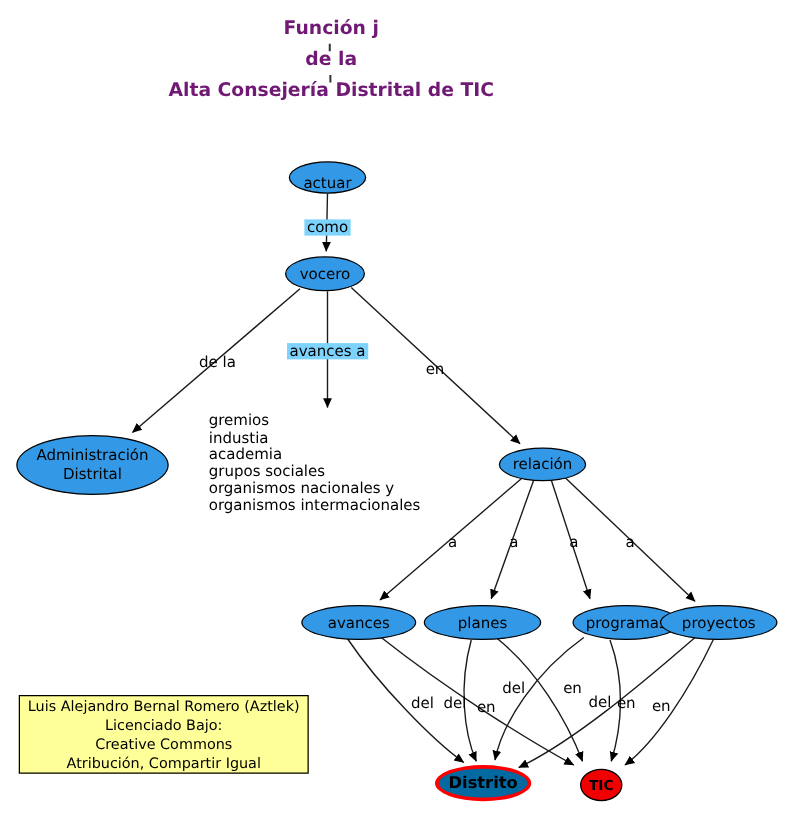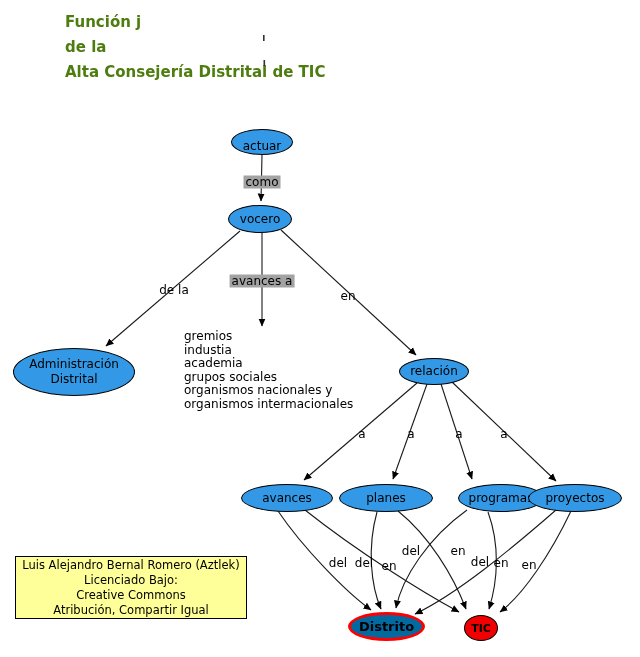--- a/index.html
+++ b/index.html
@@ -1,38 +1,38 @@
 <!DOCTYPE html>
 <html><head>
 <meta charset="utf-8">
 <style>
   html,body{margin:0;padding:0;background:#fff;}
   .canvas{
     position:relative;width:640px;height:657px;background:#ffffff;
     font-family:"DejaVu Sans","Liberation Sans",sans-serif;color:#000;overflow:hidden;
   }
   .title{
-    position:absolute;left:65px;top:10px;width:400px;
-    font-weight:bold;font-size:15px;line-height:25px;color:#4d7c0f;
+    position:absolute;left:65px;top:10px;width:400px;text-align:center;
+    font-weight:bold;font-size:15px;line-height:25px;color:#701a75;
   }
   svg.edges{position:absolute;left:0;top:0;}
   svg.edges path.edge{stroke:#1a1a1a;stroke-width:1.1;fill:none;}
   .node{
     position:absolute;box-sizing:border-box;border:1.5px solid #000;border-radius:50%;
     background:#3399E6;display:flex;flex-direction:column;align-items:center;justify-content:center;
     font-size:12px;text-align:center;line-height:15px;color:#000;
   }
   .node.distrito{background:#0369a1;border:3px solid #FF0000;font-weight:bold;font-size:13px;}
   .node.tic{background:#F00000;font-weight:bold;font-size:11px;}
   .elabel{
     position:absolute;transform:translate(-50%,-50%);
     font-size:12px;white-space:nowrap;color:#000;line-height:13px;
   }
-  .elabel.bg{background:#a3a3a3;padding:0 2px;}
-  .audience{position:absolute;left:184px;top:330px;font-size:12px;line-height:13.5px;}
+  .elabel.bg{background:#7dd3fc;padding:0 2px;}
+  .audience{position:absolute;left:167px;top:330px;font-size:12px;line-height:13.5px;}
   .license{
     position:absolute;left:15px;top:556px;width:232px;height:63px;box-sizing:border-box;
     background:#FFFF99;border:1.5px solid #000;
     display:flex;flex-direction:column;justify-content:center;
     text-align:center;font-size:11.5px;line-height:15px;
   }
 </style>
 </head>
 <body>
 

